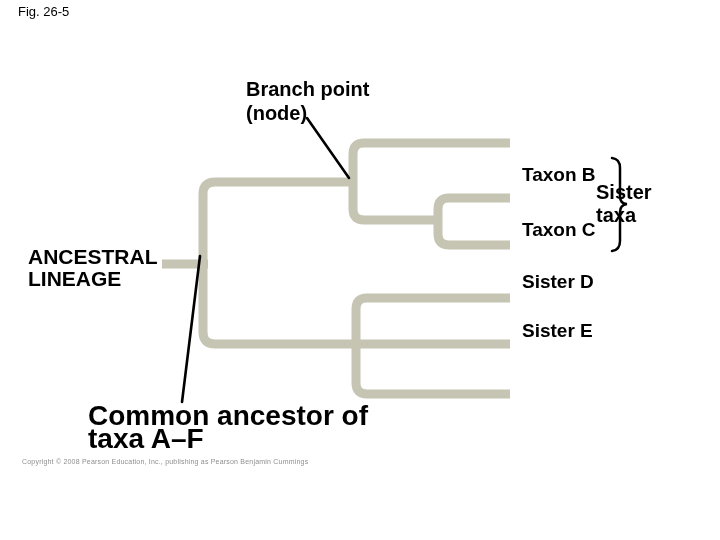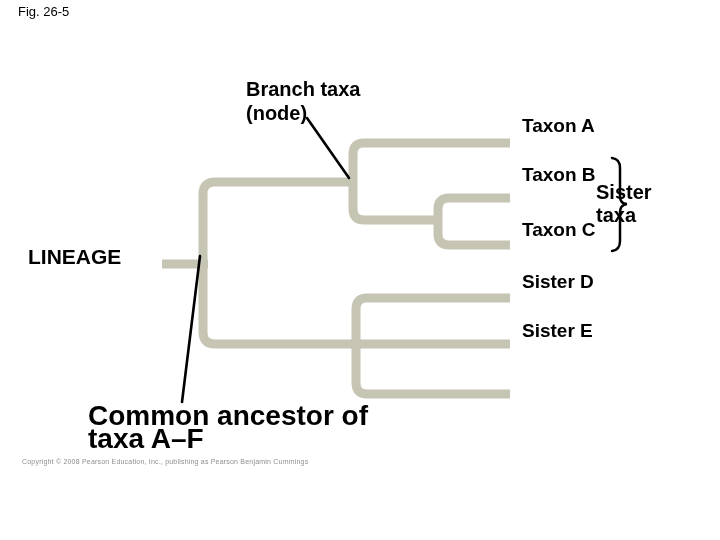--- a/index.html
+++ b/index.html
@@ -104,36 +104,36 @@
 
     <line class="pointer-line" x1="307" y1="118" x2="349" y2="178" stroke="#000000"></line>
     <line class="pointer-line" x1="200" y1="256" x2="182" y2="402" stroke="#000000"></line>
 
     <path class="brace-path" d="M 612,158 Q 620,159 620,168 V 196 Q 620,204 627,204 Q 620,205 620,212 V 241 Q 620,250 612,251" stroke="#000000"></path>
   </svg>
 
   <div class="fig-label">Fig. 26-5</div>
 
   <div class="lbl branch-point">
-    <div>Branch taxa</div>
+    <div>Branch point</div>
     <div>(node)</div>
   </div>
 
-  <div class="lbl taxon" style="top:115px">Taxon A</div>
   <div class="lbl taxon" style="top:164px">Taxon B</div>
   <div class="lbl taxon" style="top:219px">Taxon C</div>
   <div class="lbl taxon" style="top:271px">Sister D</div>
   <div class="lbl taxon" style="top:320px">Sister E</div>
 
   <div class="lbl sister">
     <div>Sister</div>
     <div>taxa</div>
   </div>
 
   <div class="lbl ancestral">
+    <div>ANCESTRAL</div>
     <div>LINEAGE</div>
   </div>
 
   <div class="lbl common">
     <div>Common ancestor of</div>
     <div>taxa A–F</div>
   </div>
 
   <div class="copyright" style="color: rgb(143, 143, 143);">Copyright © 2008 Pearson Education, Inc., publishing as Pearson Benjamin Cummings</div>
 

